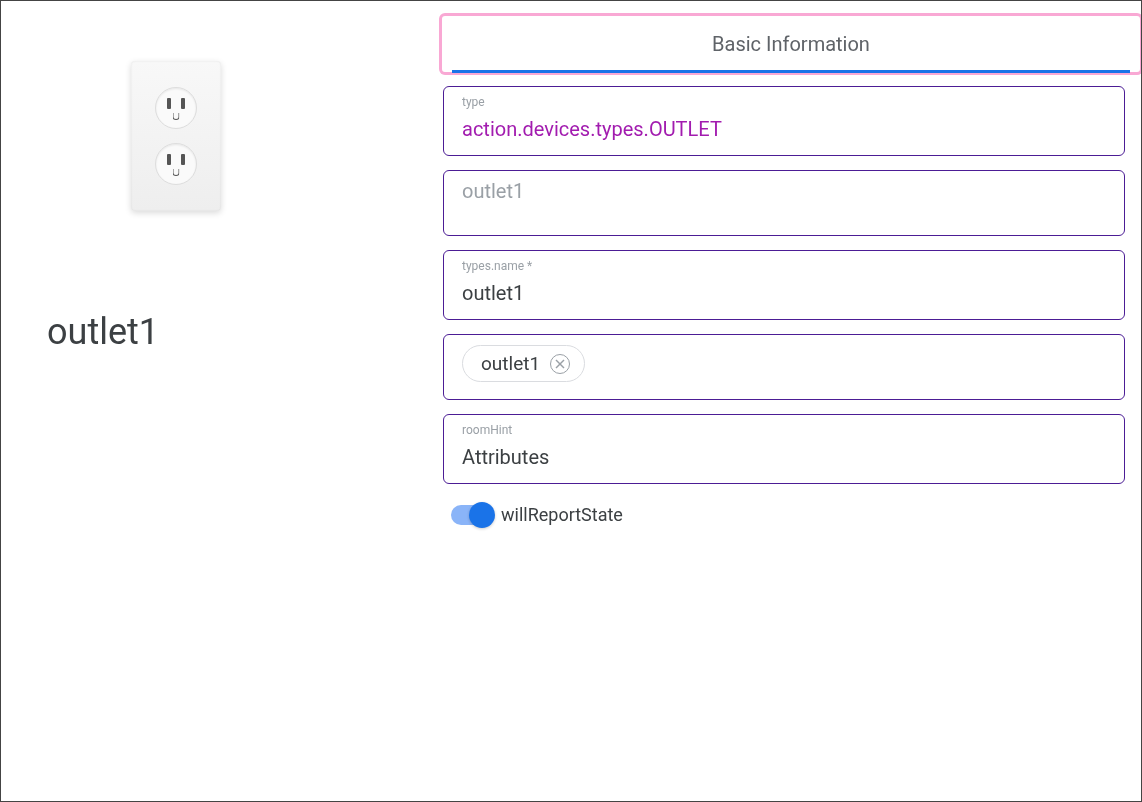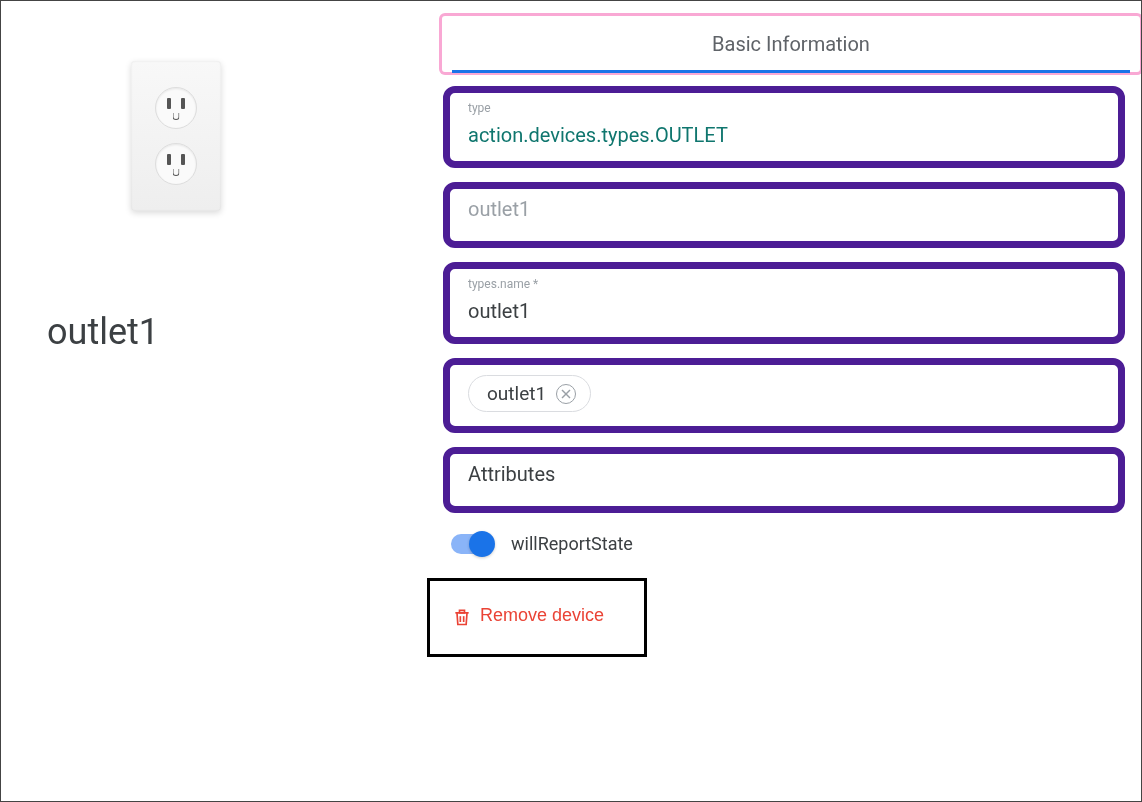--- a/index.html
+++ b/index.html
@@ -104,22 +104,22 @@
     }
     .highlight-red {
       border: 3px solid #f9a8d4;
       border-radius: 6px;
       margin: -2px;
     }
     .form-area {
       padding: 12px 0 0 0;
     }
     .field {
-      border: 7px solid #4c1d95;
-      border-radius: 12px;
+      border: 1px solid #4c1d95;
+      border-radius: 6px;
       padding: 8px 18px 14px 18px;
       margin: 0 16px 14px 0;
       position: relative;
       min-height: 66px;
       background: #fff;
       margin-left: 2px;
     }
     .field-label {
       font-size: 12px;
       color: #9aa0a6;
@@ -127,21 +127,21 @@
       display: block;
     }
     .field-value {
       font-size: 20px;
       color: #3c4043;
     }
     .field-value.muted {
       color: #9aa0a6;
     }
     .field-value.muted-light {
-      color: #0f766e;
+      color: #a21caf;
     }
     .chip {
       display: inline-flex;
       align-items: center;
       border: 1px solid #dadce0;
       border-radius: 20px;
       padding: 6px 14px 6px 18px;
       font-size: 19px;
       color: #3c4043;
       gap: 10px;
@@ -156,21 +156,21 @@
       align-items: center;
       justify-content: center;
       font-size: 12px;
       color: #9aa0a6;
       line-height: 1;
       cursor: pointer;
     }
     .toggle-row {
       display: flex;
       align-items: center;
-      gap: 18px;
+      gap: 8px;
       padding: 6px 4px 14px 10px;
       margin-bottom: 10px;
     }
     .toggle {
       width: 42px;
       height: 20px;
       background: #8ab4f8;
       border-radius: 12px;
       position: relative;
       cursor: pointer;
@@ -258,38 +258,25 @@
             <svg viewBox="0 0 10 10" width="10" height="10">
                 <line x1="1" y1="1" x2="9" y2="9" stroke="#9aa0a6" stroke-width="1.5"></line>
                 <line x1="9" y1="1" x2="1" y2="9" stroke="#9aa0a6" stroke-width="1.5"></line>
               </svg>
           </span>
         </span>
       </div>
 
 
       <div class="field">
+        <span class="field-label">roomHint</span>
         <div class="field-value">Attributes</div>
       </div>
 
       <div class="toggle-row">
         <div class="toggle"></div>
         <span class="toggle-label">willReportState</span>
       </div>
 
-      <div class="remove-container">
-        <button class="remove-btn">
-          <span class="trash-icon">
-            <svg viewBox="0 0 24 24" width="20" height="22" fill="none" stroke="#ea4335" stroke-width="2">
-              <path d="M4 7h16"></path>
-              <path d="M9 4h6v3H9z"></path>
-              <path d="M6 7l1 14h10l1-14"></path>
-              <line x1="10" y1="11" x2="10" y2="18"></line>
-              <line x1="14" y1="11" x2="14" y2="18"></line>
-            </svg>
-          </span>
-          <span>Remove device</span>
-        </button>
-      </div>
 
     </div>
   </div>
 </div>
 
 </body></html>

